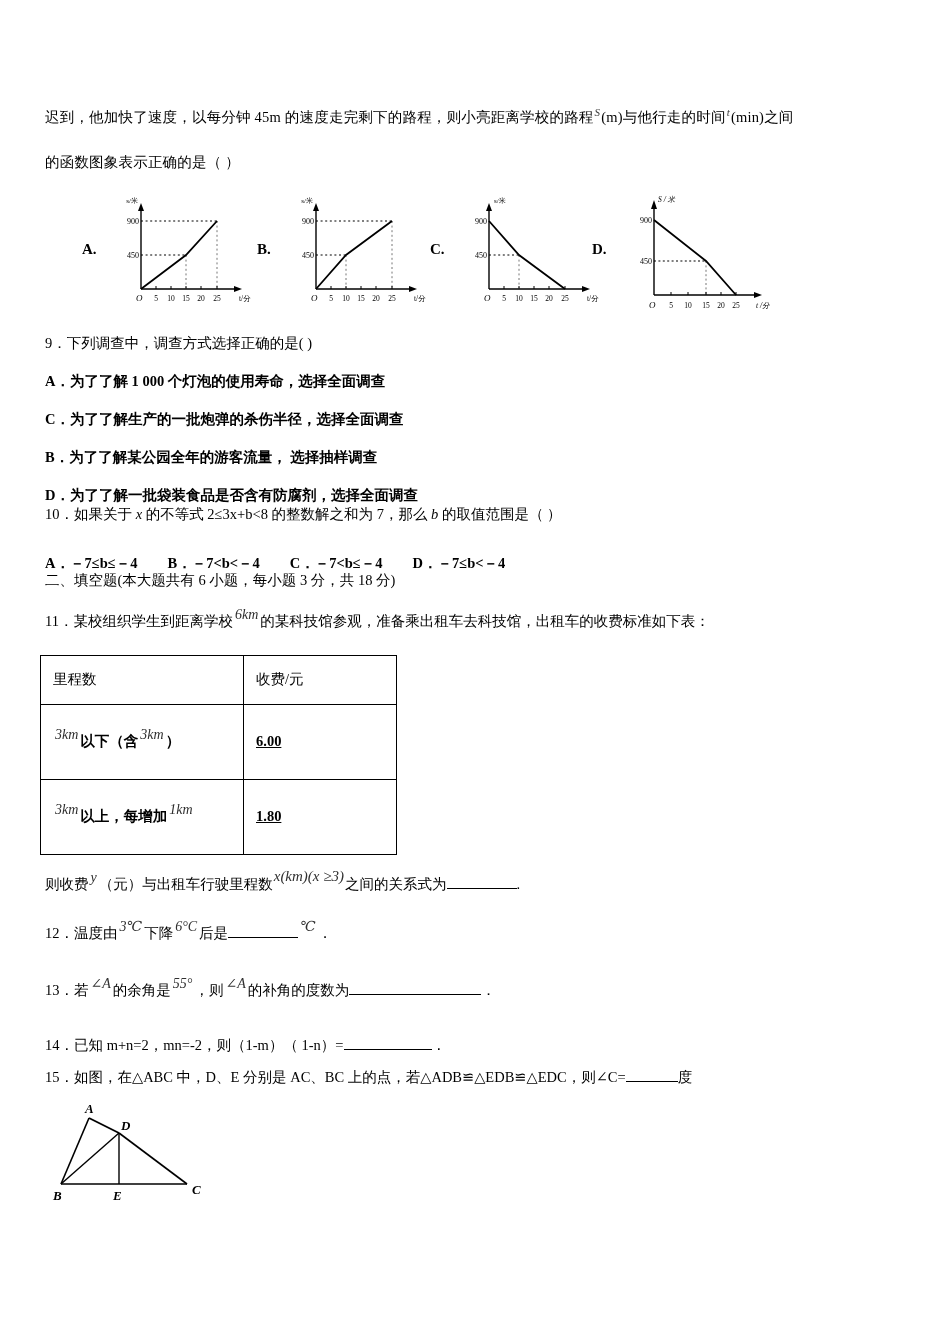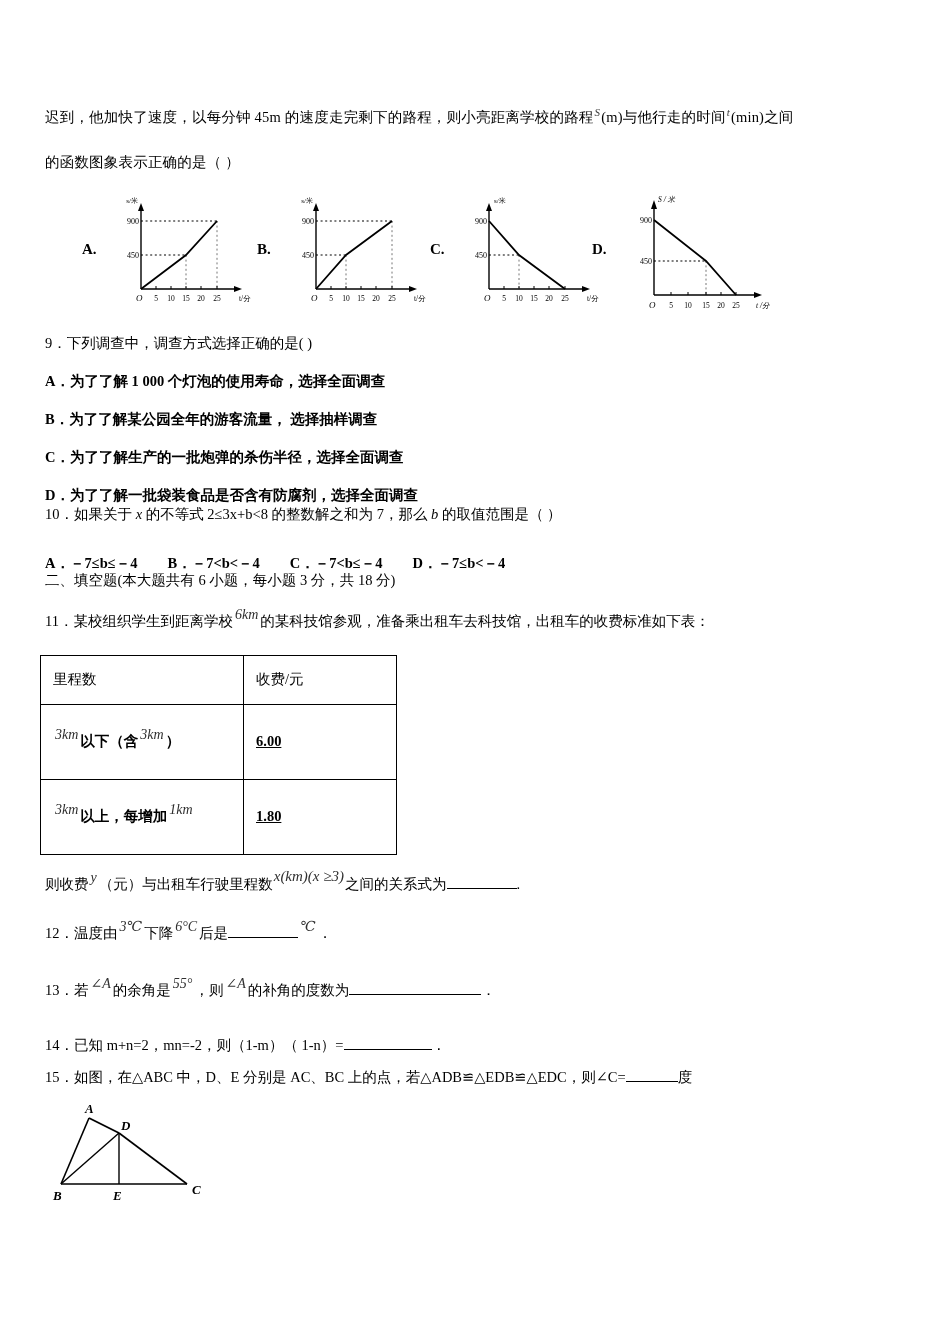--- a/index.html
+++ b/index.html
@@ -297,24 +297,24 @@
     </div>
 
     <div id="q9">
       <div class="stem">
         <span class="qnum">9．</span><span>下列调查中，调查方式选择正确的是(   )</span>
       </div>
       <div class="opt">
         <span class="optnum">A．</span><span>为了了解 1 000 个灯泡的使用寿命，选择全面调查</span>
       </div>
       <div class="opt">
+        <span class="optnum">C．</span><span>为了了解生产的一批炮弹的杀伤半径，选择全面调查</span>
+      </div>
+      <div class="opt">
         <span class="optnum">B．</span><span>为了了解某公园全年的游客流量， 选择抽样调查</span>
-      </div>
-      <div class="opt">
-        <span class="optnum">C．</span><span>为了了解生产的一批炮弹的杀伤半径，选择全面调查</span>
       </div>
       <div class="opt">
         <span class="optnum">D．</span><span>为了了解一批袋装食品是否含有防腐剂，选择全面调查</span>
       </div>
     </div>
 
     <div id="q10">
       <div class="q-line">
         <span class="qnum">10．</span><span>如果关于 </span><span class="mi">x</span><span> 的不等式 2≤3x+b&lt;8 的整数解之和为 7，那么 </span><span class="mi">b</span><span> 的取值范围是（     ）</span>
       </div>

